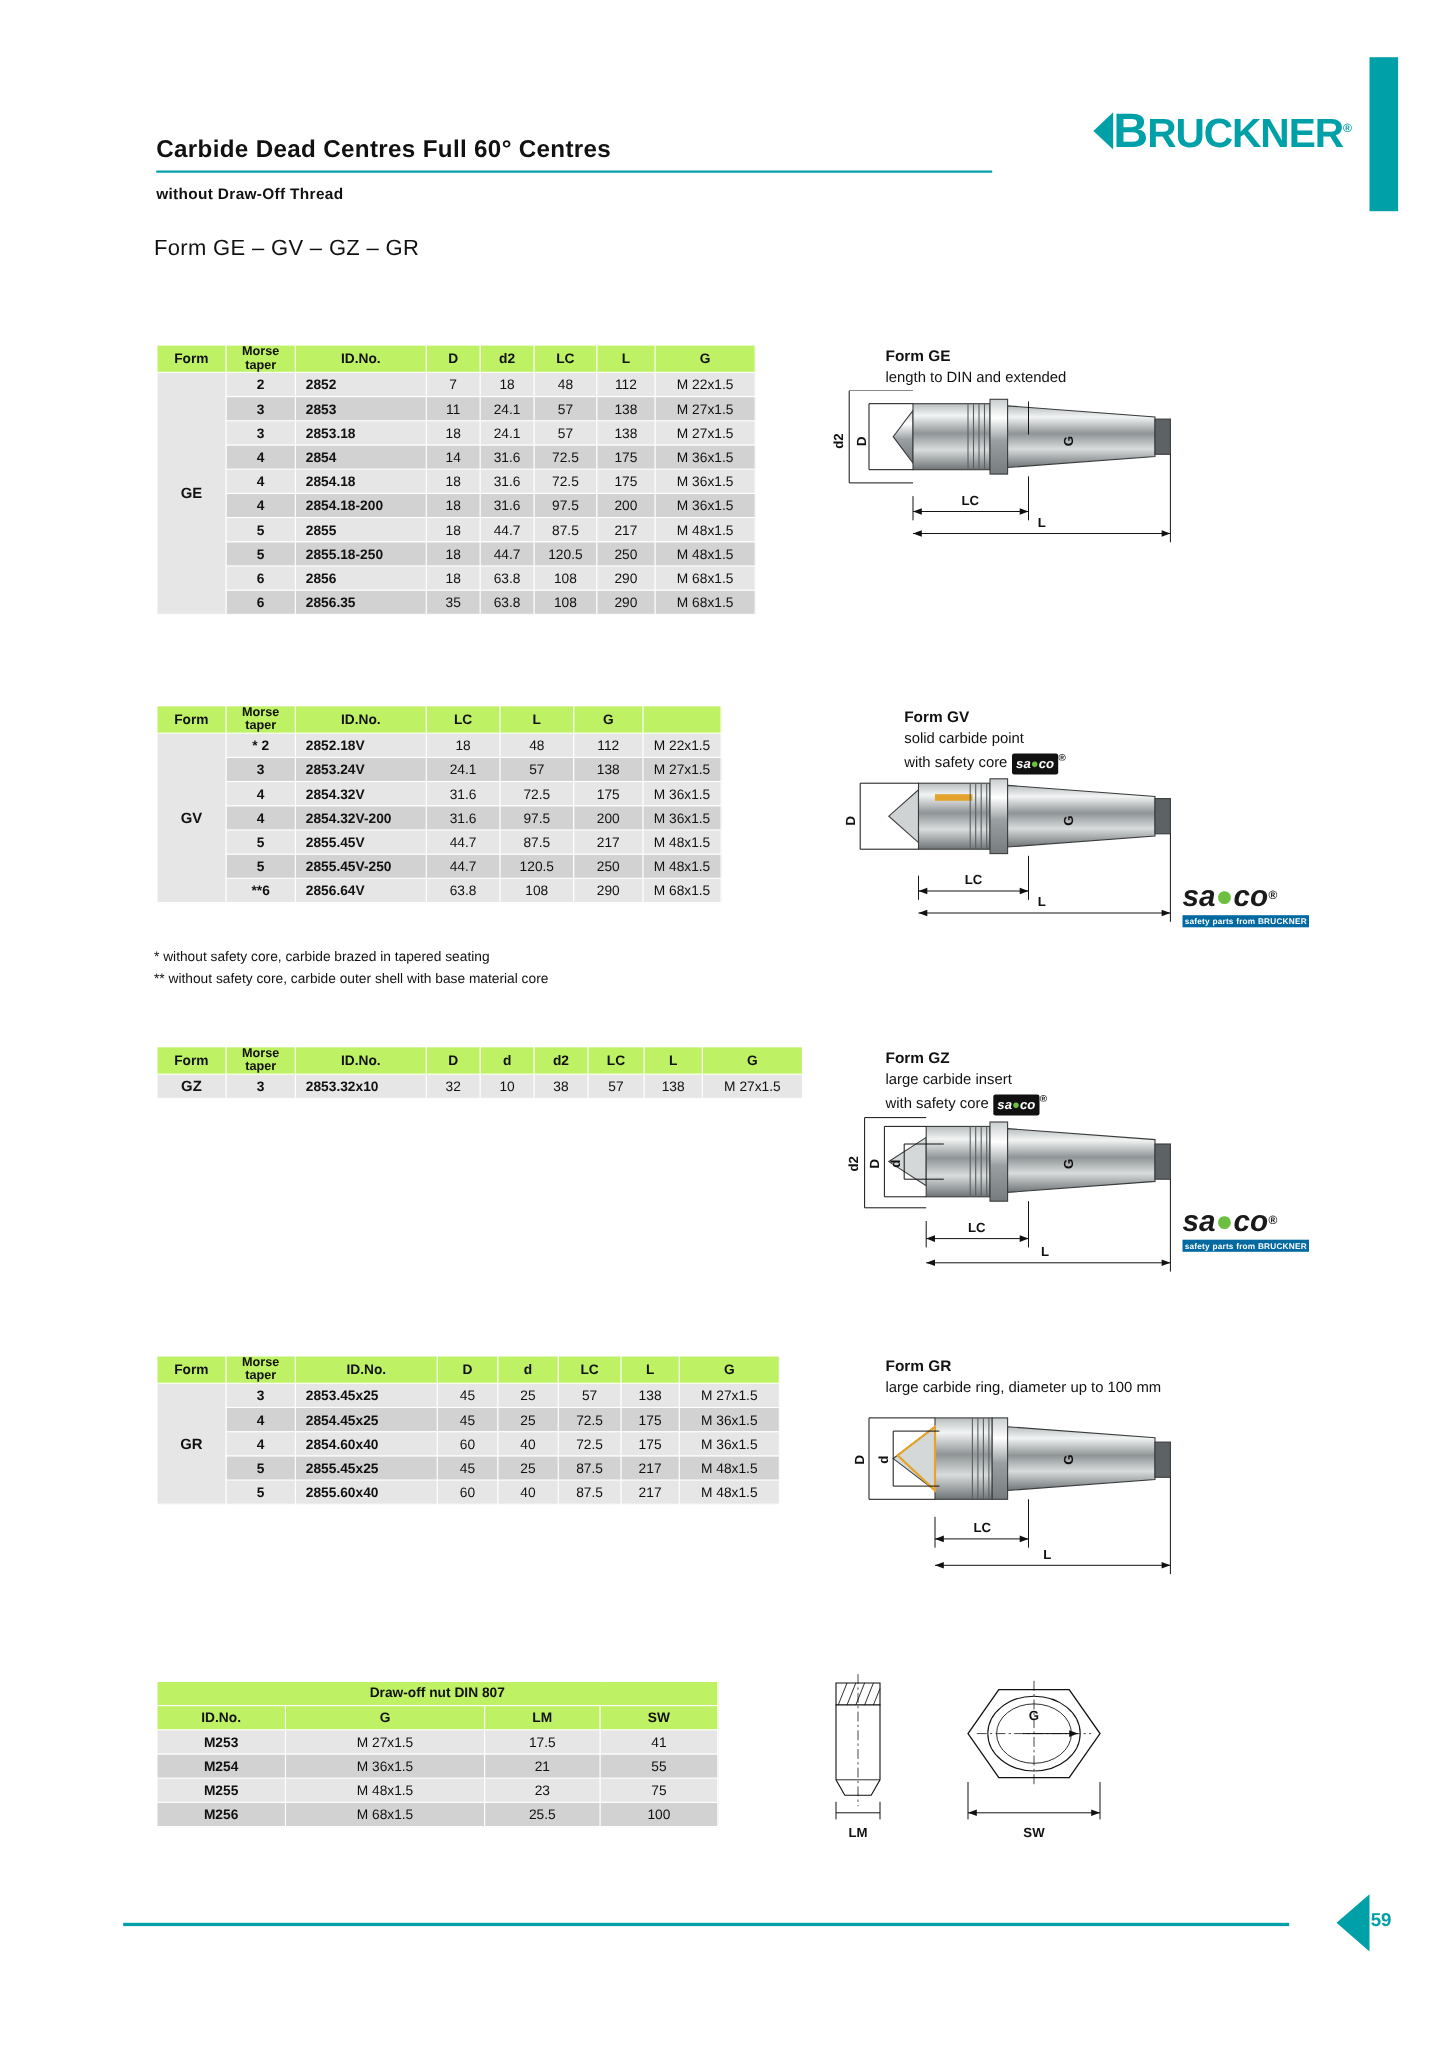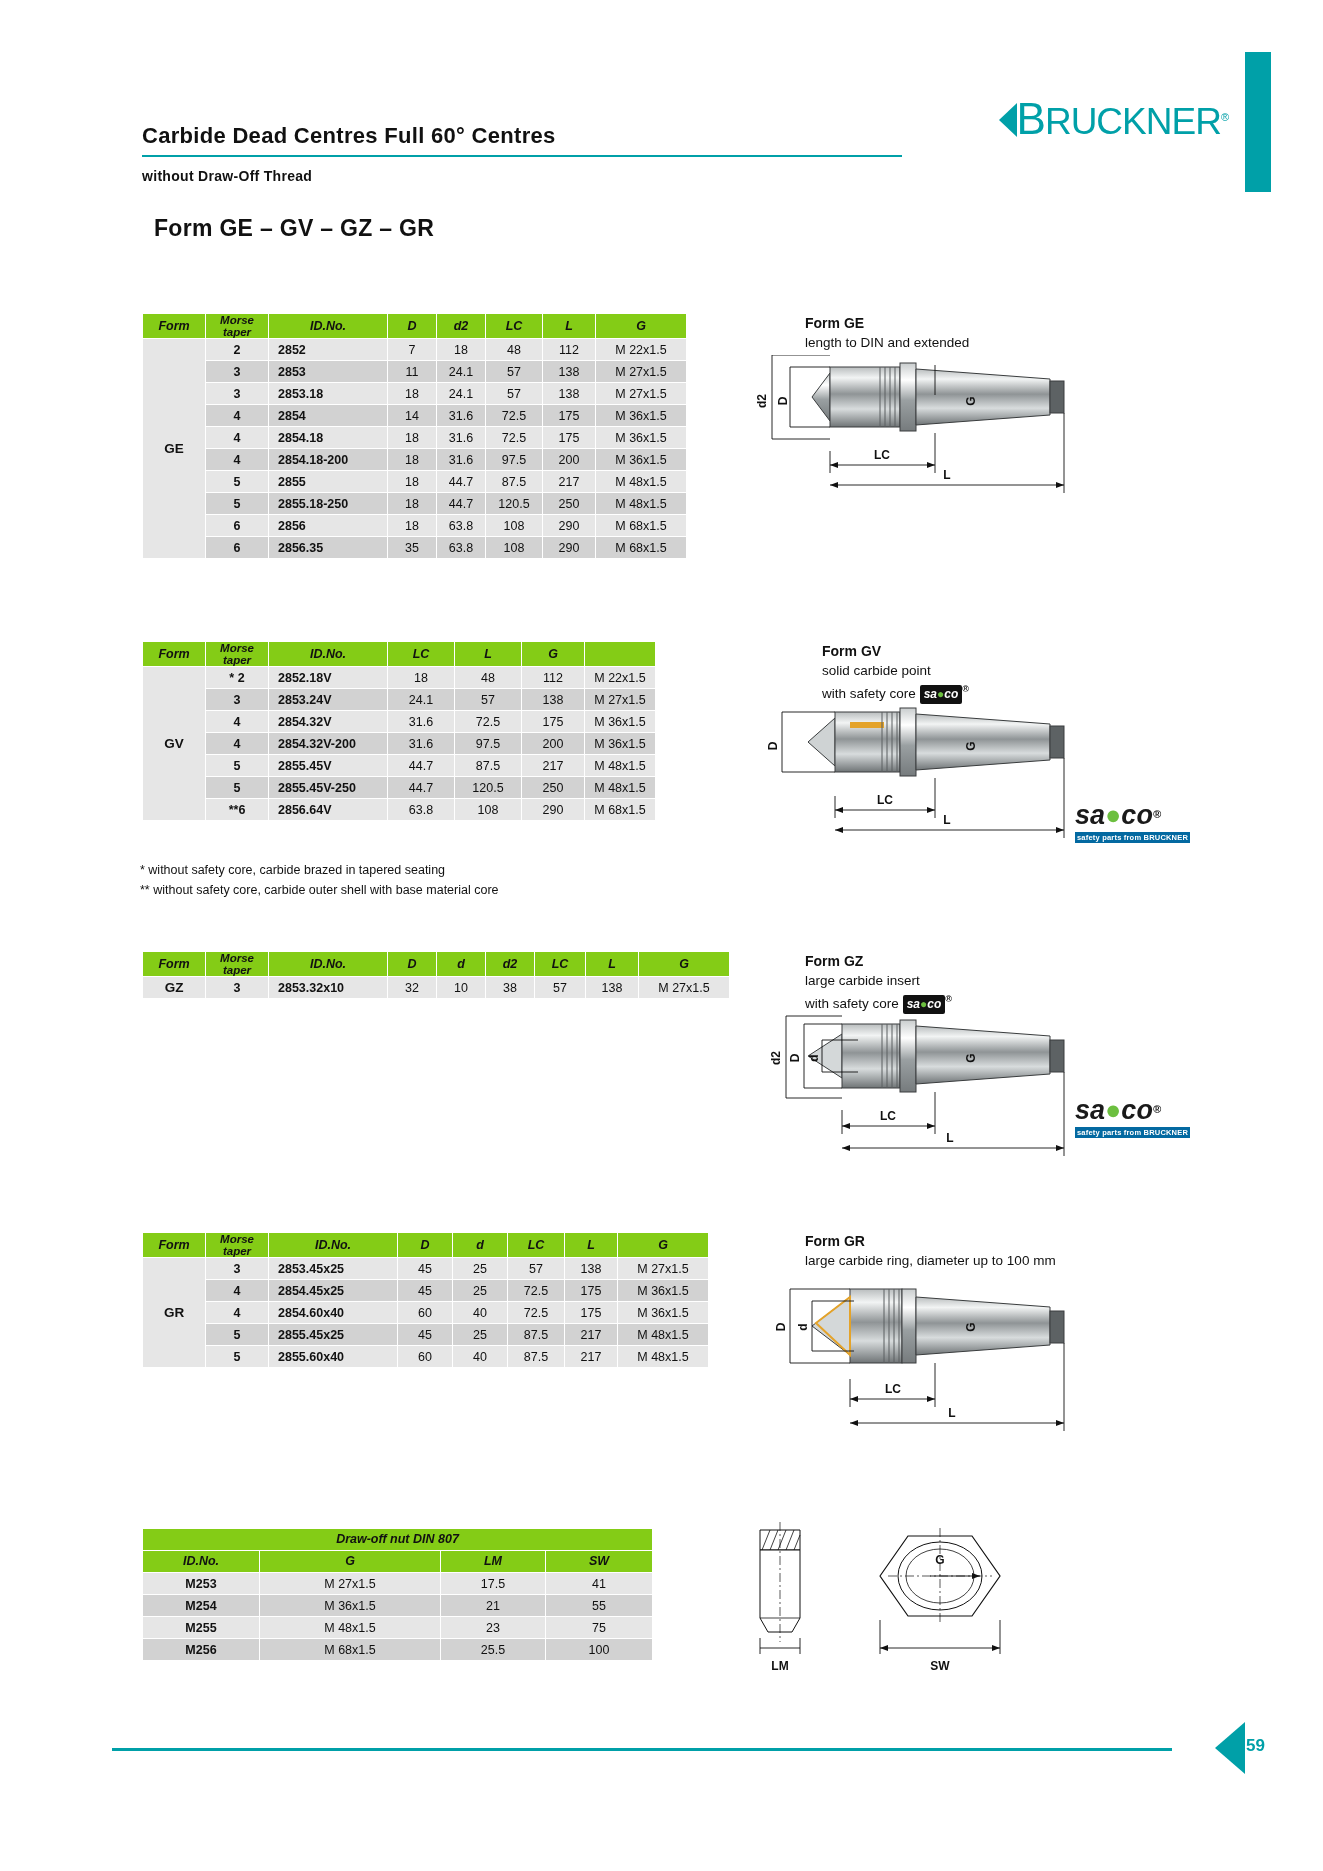--- a/index.html
+++ b/index.html
@@ -7,36 +7,36 @@
     width:1323px;height:1871px;background:#ffffff;
     font-family:"Liberation Sans", sans-serif;
     color:#111;position:relative;overflow:hidden;
   }
   .page{position:absolute;inset:0;}
 
   
   .side-bar{position:absolute;right:52px;top:52px;width:26px;height:140px;background:#00a0a8;}
   .brand{position:absolute;right:95px;top:100px;display:flex;align-items:center;}
   .brand-tri{width:0;height:0;border-top:17px solid transparent;border-bottom:17px solid transparent;border-right:18px solid #00a0a8;}
-  .brand-text{font-size:37px;font-weight:normal;letter-spacing:-1px;color:#00a0a8;line-height:34px;}
+  .brand-text{font-size:37px;font-weight:bold;letter-spacing:-1px;color:#00a0a8;line-height:34px;}
   .brand-text .b{font-size:44px;}
   .brand-reg{font-size:11px;vertical-align:super;color:#00a0a8;}
 
   .title1{position:absolute;left:142px;top:123px;font-size:22px;font-weight:bold;letter-spacing:.3px;}
   .title2{position:absolute;left:142px;top:168px;font-size:14px;font-weight:bold;letter-spacing:.3px;}
   .title-rule{position:absolute;left:142px;top:155px;width:760px;height:2px;background:#00a0a8;}
-  .title3{position:absolute;left:154px;top:215px;font-size:23px;font-weight:bold;letter-spacing:.3px;}
+  .title3{position:absolute;left:140px;top:215px;font-size:20px;font-weight:normal;letter-spacing:.3px;}
   .subtitle{position:absolute;left:142px;top:252px;font-size:13.5px;}
   .roundsym{display:inline-block;width:13px;height:13px;border:1.6px solid #111;border-radius:3px;vertical-align:-2px;margin:0 2px;}
 
   
   table{border-collapse:collapse;font-size:12.5px;}
   table td,table th{border:1px solid #ffffff;text-align:center;padding:0;height:21px;}
   .tbl{position:absolute;}
-  .hdr td{background:#84cc16;font-weight:bold;font-size:12.5px;color:#111;line-height:13px;font-style:italic;}
+  .hdr td{background:#bef264;font-weight:bold;font-size:12.5px;color:#111;line-height:13px;}
   .formcell{background:#cfe8ea;font-weight:bold;font-size:13.5px;}
   .r-odd td{background:#e6e6e6;}
   .r-even td{background:#d2d2d2;}
   .idc{text-align:left;padding-left:9px;font-weight:bold;}
   .mt{font-weight:bold;}
   .blank{background:#bfe0e3;}
 
   .notes{position:absolute;font-size:12.5px;line-height:19px;}
 
   

